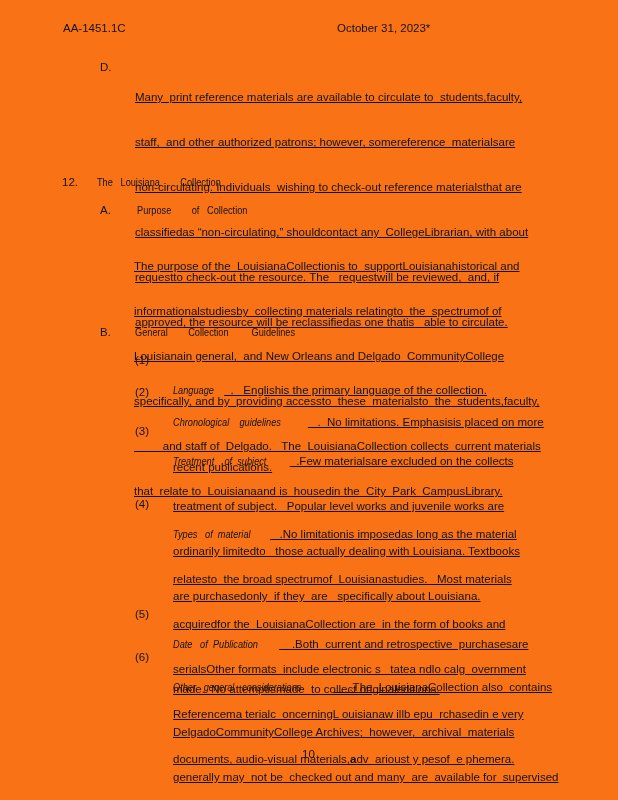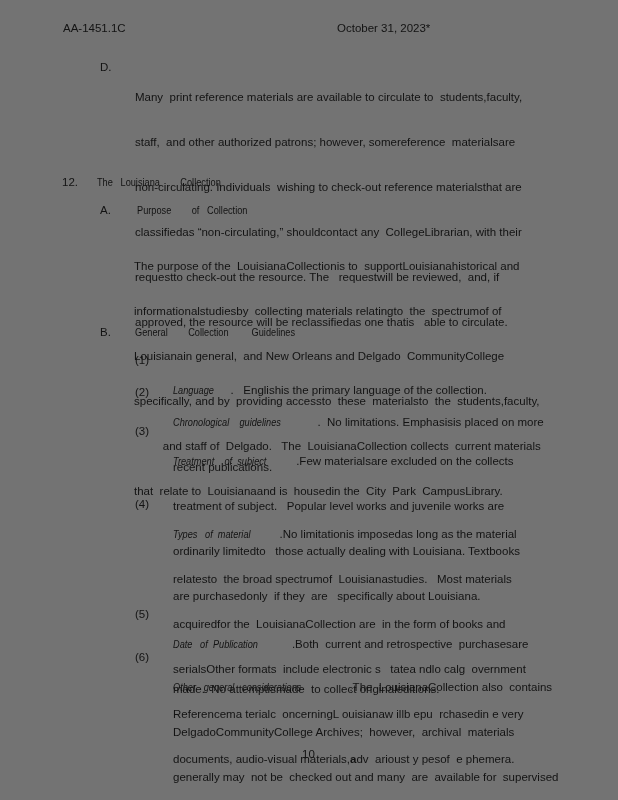--- a/index.html
+++ b/index.html
@@ -4,34 +4,35 @@
 <style>
   html, body {
     margin: 0;
     padding: 0;
     background: #ffffff;
   }
   .page {
     position: relative;
     width: 618px;
     height: 800px;
-    background: #737373;
+    background: #f97316;
     font-family: "Liberation Sans", "DejaVu Sans", sans-serif;
     font-size: 11.5px;
     line-height: 15px;
     color: #131313;
     overflow: hidden;
   }
   .abs {
     position: absolute;
     white-space: pre;
   }
   .ln {
     white-space: pre;
     height: 15px;
+    text-decoration: underline;
   }
   
   .cond {
     display: inline-block;
     transform: scaleX(0.8);
     transform-origin: 0 50%;
   }
   .lead {
     font-style: italic;
   }
@@ -45,21 +46,21 @@
 <div class="page">
 
   <div class="abs" style="left:63px; top:21px">AA-1451.1C</div>
   <div class="abs" style="left:337px; top:21px">October 31, 2023*</div>
 
   <div class="abs" style="left:100px; top:60px">D.</div>
   <div class="abs" style="left:135px; top:60px">
     <div class="ln">Many  print reference materials are available to circulate to  students,faculty,</div>
     <div class="ln">staff,  and other authorized patrons; however, somereference  materialsare</div>
     <div class="ln">non-circulating. Individuals  wishing to check-out reference materialsthat are</div>
-    <div class="ln">classifiedas “non-circulating,” shouldcontact any  CollegeLibrarian, with their</div>
+    <div class="ln">classifiedas “non-circulating,” shouldcontact any  CollegeLibrarian, with about</div>
     <div class="ln">requestto check-out the resource. The   requestwill be reviewed,  and, if</div>
     <div class="ln">approved, the resource will be reclassifiedas one thatis   able to circulate.</div>
   </div>
 
   <div class="abs" style="left:62px; top:175px">12.</div>
   <div class="abs" style="left:97px; top:175px"><span class="cond">The   Louisiana        Collection</span></div>
 
   <div class="abs" style="left:100px; top:203px">A.</div>
   <div class="abs" style="left:137px; top:203px"><span class="cond">Purpose        of   Collection</span></div>
 

